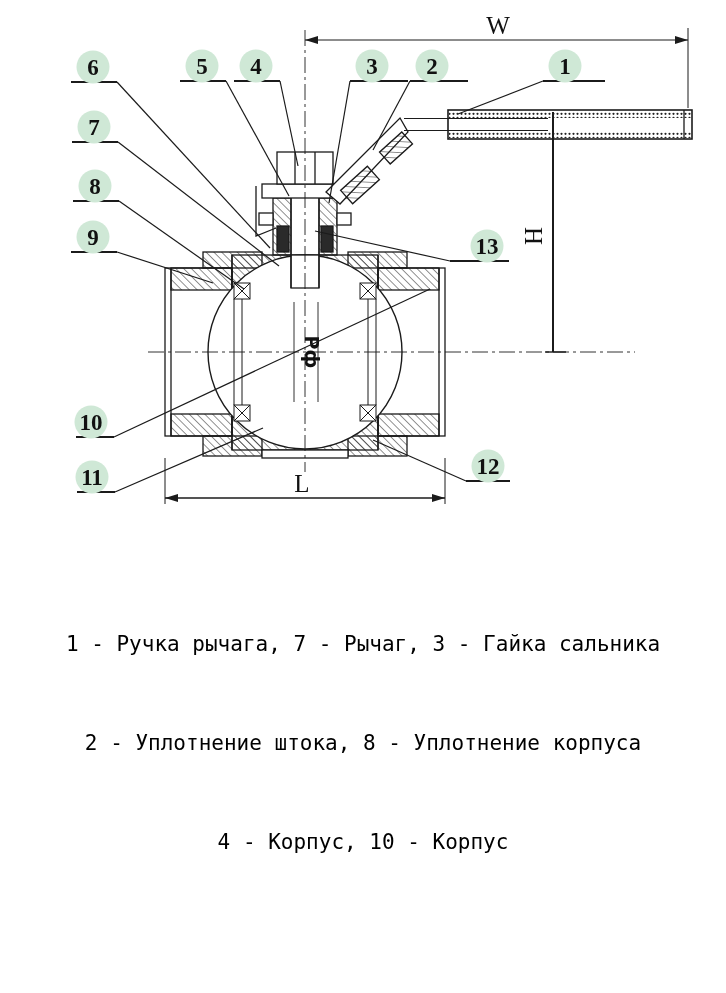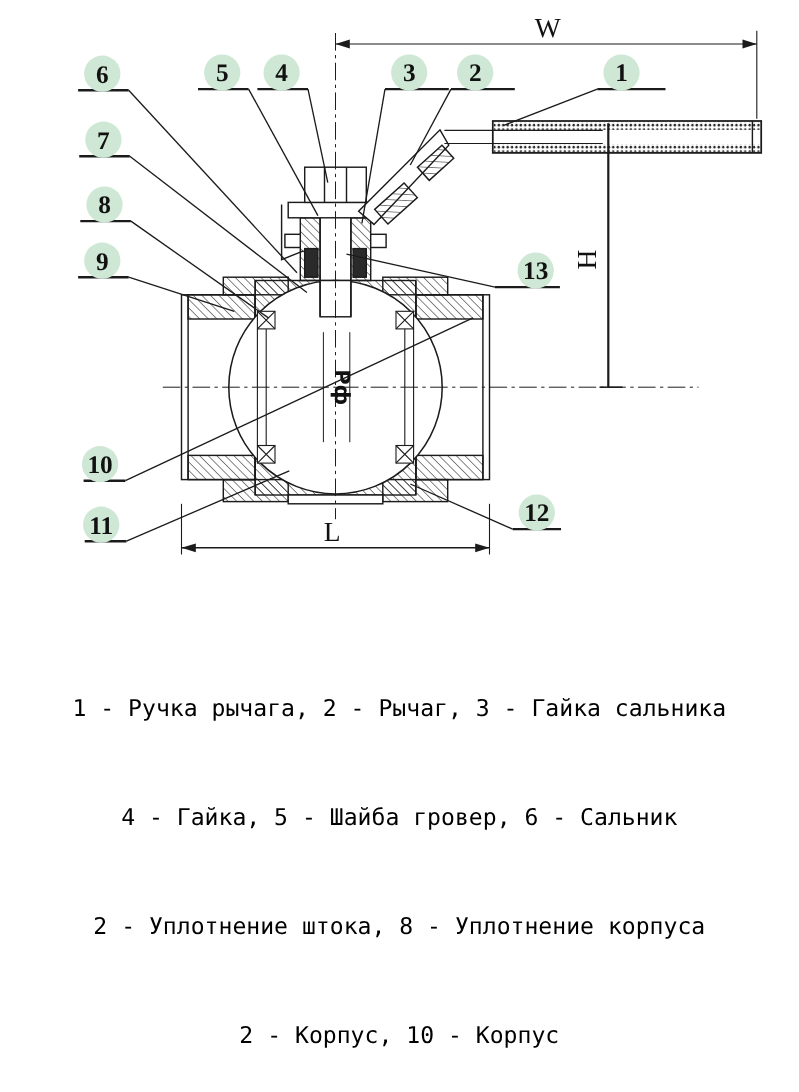--- a/index.html
+++ b/index.html
@@ -243,20 +243,19 @@
           <text class="co-num" x="488" y="474">12</text>
         </g>
     <g>
           <circle cx="487" cy="246" r="16.5" fill="#cfe8d6"></circle>
           <text class="co-num" x="487" y="254">13</text>
         </g>
   </g>
 </svg>
 
 <div class="legend">
-  <div>1 - Ручка рычага, 2 - Рычаг, 3 - Гайка сальника</div>
-  <div>4 - Гайка, 5 - Шайба гровер, 6 - Сальник</div>
+  <div>1 - Ручка рычага, 7 - Рычаг, 3 - Гайка сальника</div>
   <div>2 - Уплотнение штока, 8 - Уплотнение корпуса</div>
-  <div>2 - Корпус, 10 - Корпус</div>
+  <div>4 - Корпус, 10 - Корпус</div>
   
 </div>
 
 </div>
 
 </body></html>

